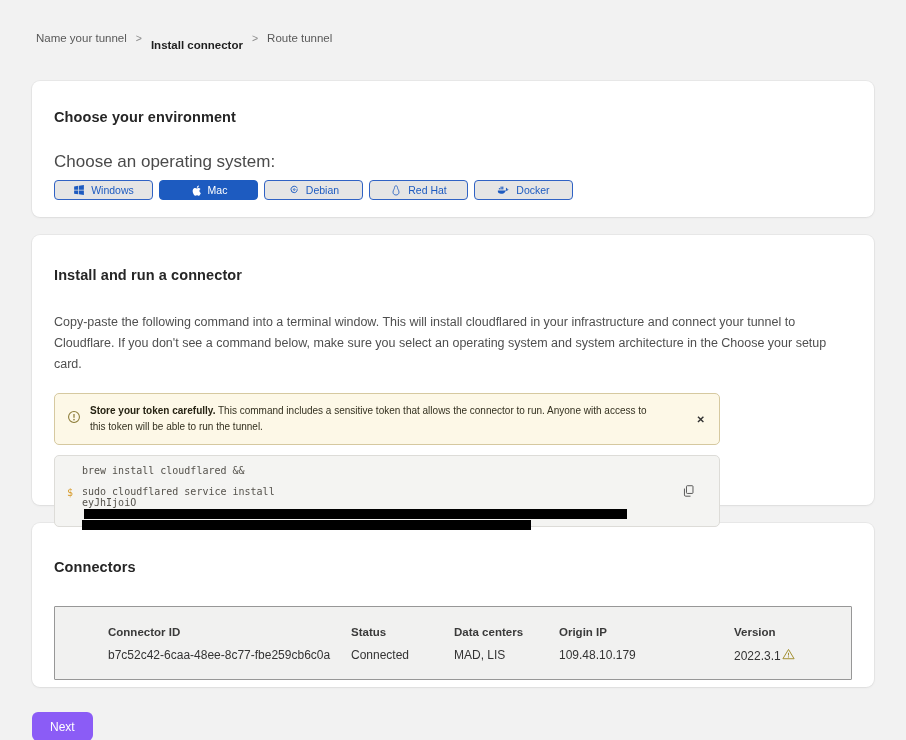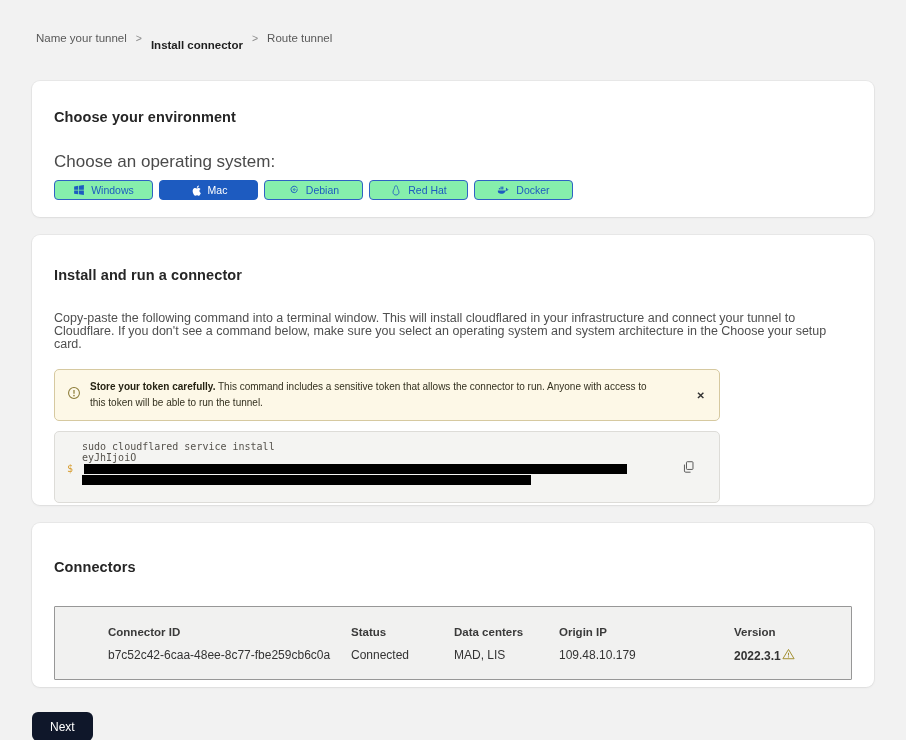--- a/index.html
+++ b/index.html
@@ -40,36 +40,36 @@
   }
 
   
   .env-card { height:136px; }
   .env-card h2 { margin-bottom:27px; }
   .os-label { font-size:17px; color:#4a4a4a; margin-bottom:8px; }
   .os-buttons { display:flex; gap:6px; }
   .os-btn {
     width:99px; height:20px;
     display:flex; align-items:center; justify-content:center; gap:6px;
-    background:#86efac;
+    background:#e5e5e5;
     border:1px solid #2f62c4;
     border-radius:4px;
     color:#1d5bc0;
     font-family:"Liberation Sans", sans-serif;
     font-size:10.5px;
     cursor:pointer;
   }
   .os-btn.selected { background:#1d5bc0; color:#fff; border-color:#1d5bc0; }
   .os-btn svg { display:block; }
 
   
   .install-card { height:270px; padding-top:32px; }
   .install-card h2 { margin-bottom:29px; }
   .install-desc {
-    font-size:12.5px; line-height:13px; color:#4f4f4f;
+    font-size:12.5px; line-height:21px; color:#4f4f4f;
     margin-bottom:18px; max-width:800px;
   }
   .warning-banner {
     width:666px;
     background:#fdf8e7;
     border:1px solid #d6c9a0;
     border-radius:5px;
     padding:9px 12px 9px 12px;
     display:flex; align-items:flex-start; gap:9px;
     margin-bottom:10px;
@@ -122,26 +122,26 @@
   .t-cell { flex:0 0 auto; }
   .t-cell.c1 { width:243px; }
   .t-cell.c2 { width:103px; }
   .t-cell.c3 { width:105px; }
   .t-cell.c4 { width:175px; }
   .t-cell.c5 { flex:1 1 auto; }
   .t-head .t-cell { font-weight:bold; font-size:11.5px; color:#3a3a3a; }
   .t-body { margin-top:10px; }
   .t-body .t-cell { color:#333; }
   .status-connected { color:#43935f; }
-  .version-cell { display:flex; align-items:center; gap:1px;font-weight:bold; }
+  .version-cell { display:flex; align-items:center; gap:1px; }
 
   
   .next-btn {
     display:inline-block;
-    background:#0f172a;
+    background:#8b5cf6;
     color:#fff;
     border:none;
     border-radius:6px;
     font-family:"Liberation Sans", sans-serif;
     font-size:12px;
     padding:0 18px;
     height:29px;
     margin-top:7px;
     cursor:pointer;
   }
@@ -236,20 +236,21 @@
       </span>
       <p class="w-text">
         <b>Store your token carefully.</b>
         <span>This command includes a sensitive token that allows the connector to run. Anyone with access to this token will be able to run the tunnel.</span>
       </p>
       <button class="banner-close">✕</button>
     </div>
 
     <div class="code-block">
       <span class="code-prompt">$</span>
+      <div class="code-line1">brew install cloudflared &amp;&amp;</div>
       <div>sudo cloudflared service install</div>
       <div><span>eyJhIjoiO</span><span class="redact r1"></span></div>
       <div><span class="redact r2"></span></div>
       <button class="copy-btn">
         <svg width="13" height="14" viewBox="0 0 16 17">
             <rect x="5.5" y="2" width="8" height="9.5" rx="1" fill="none" stroke="#555" stroke-width="1.2"></rect>
             <path d="M3 5.5v7.8a1.6 1.6 0 0 0 1.6 1.6h5.9" fill="none" stroke="#555" stroke-width="1.2"></path>
           </svg>
       </button>
     </div>

